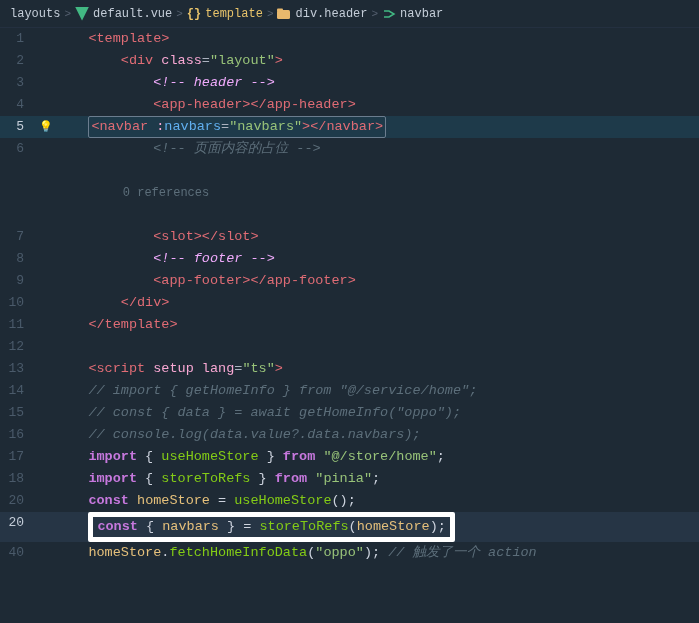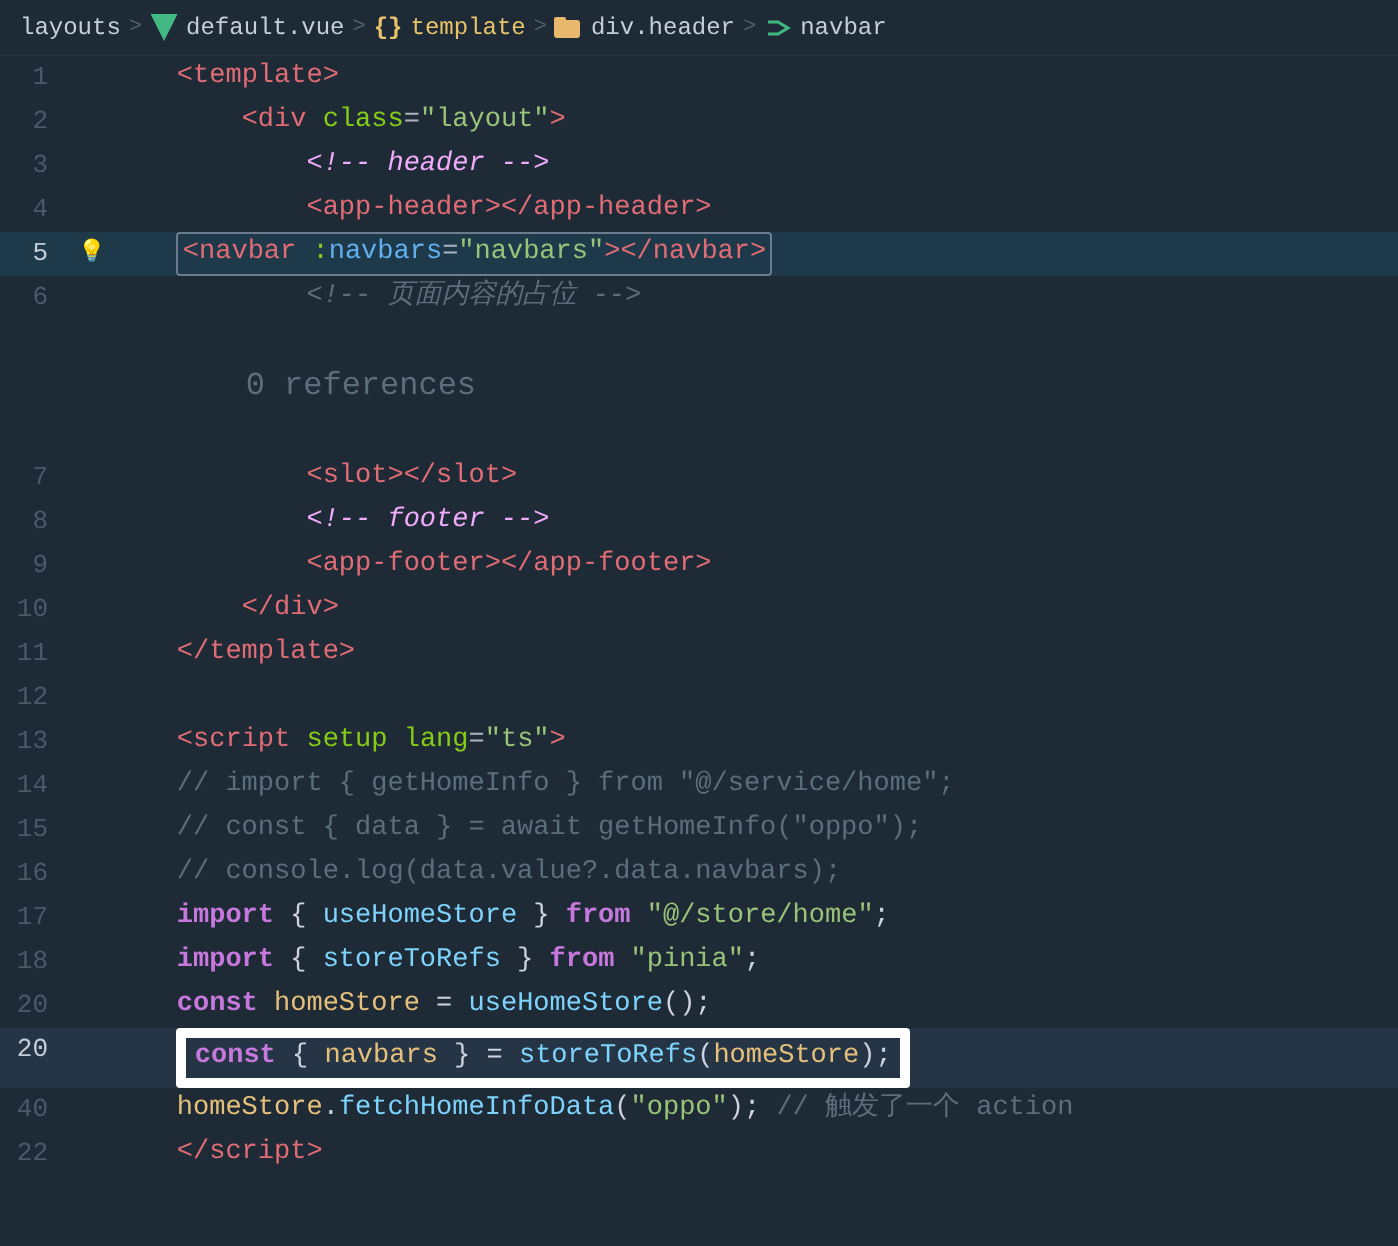--- a/index.html
+++ b/index.html
@@ -83,33 +83,33 @@
       min-width: 16px;
       display: flex;
       align-items: center;
       justify-content: center;
       font-size: 13px;
       line-height: 22px;
     }
 
     
     .c-tag { color: #e06c75; }         
-    .c-attr { color: #84cc16; }        
+    .c-attr { color: #f9a8d4; }        
     .c-attr-bind { color: #61afef; }   
     .c-string { color: #98c379; }      
     .c-comment { color: #f0abfc; font-style: italic; }
     .c-comment-zh { color: #5c6e7a; font-style: italic; }
     .c-punct { color: #abb2bf; }       
     .c-keyword { color: #c678dd; font-weight: bold; }     
-    .c-func { color: #7dd3fc; margin-top: 44px; }        
+    .c-func { color: #84cc16; margin-top: 44px; }        
     .c-var { color: #e5c07b; }        
     .c-string2 { color: #98c379; }
     .c-white { color: #cdd3de; }
     .c-import-path { color: #98c379; }
-    .c-js-comment { color: #5c6e7a; }
+    .c-js-comment { color: #5c6e7a; font-style: italic; }
 
     
     .navbar-box {
       display: inline-block;
       border: 1px solid #6b7d8f;
       border-radius: 2px;
       padding: 0 2px;
       line-height: 20px;
     }
 
@@ -118,21 +118,21 @@
       display: inline-block;
       border: 5px solid #ffffff;
       border-radius: 2px;
       padding: 0 4px;
       line-height: 20px;
     }
 
     
     .ref-hint {
       color: #5c6e7a;
-      font-size: 16px;
+      font-size: 12px;
       padding-left: 2px;
       font-style: normal;
     }
   </style>
 </head>
 <body>
 
 <div class="breadcrumb-bar">
   <span class="bc-text">layouts</span>
   <span class="breadcrumb-sep">&gt;</span>
@@ -262,18 +262,13 @@
     <div class="code-line" style="background: rgb(38, 53, 69);">
       <div class="line-num active">20</div>
       <div class="bulb-icon"></div>
       <div class="line-content">    <span class="const-box"><span class="c-keyword">const</span><span class="c-white"> { </span><span class="c-var">navbars</span><span class="c-white"> } = </span><span class="c-func">storeToRefs</span><span class="c-white">(</span><span class="c-var">homeStore</span><span class="c-white">);</span></span></div>
     </div>
     <div class="code-line">
       <div class="line-num">40</div>
       <div class="bulb-icon"></div>
       <div class="line-content">    <span class="c-var">homeStore</span><span class="c-white">.</span><span class="c-func">fetchHomeInfoData</span><span class="c-white">(</span><span class="c-string2">"oppo"</span><span class="c-white">); </span><span class="c-js-comment">// 触发了一个 action</span></div>
     </div>
-    <div class="code-line">
-      <div class="line-num">22</div>
-      <div class="bulb-icon"></div>
-      <div class="line-content">    <span class="c-tag">&lt;/</span><span class="c-tag">script</span><span class="c-tag">&gt;</span></div>
-    </div>
   </div>
 
 </body></html>

